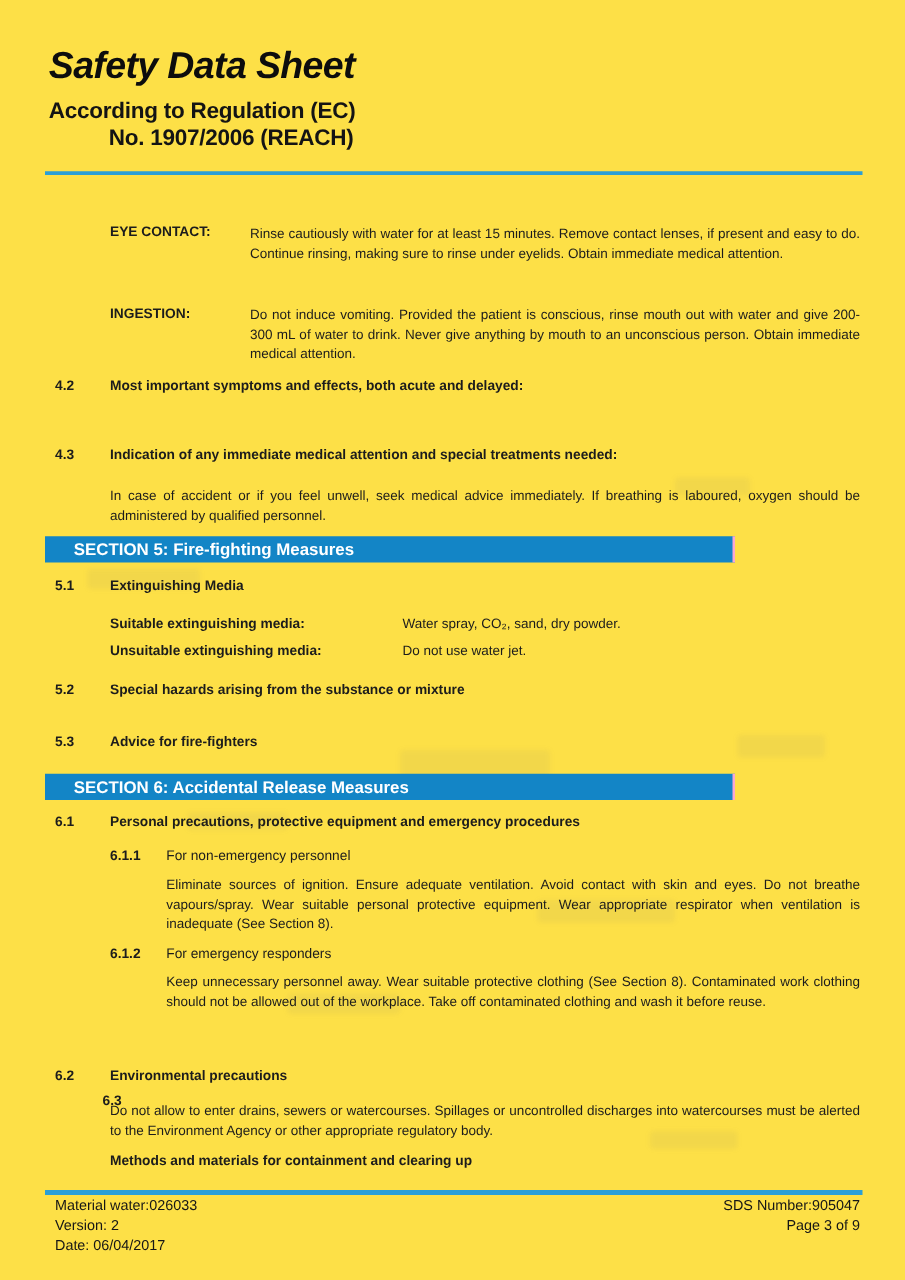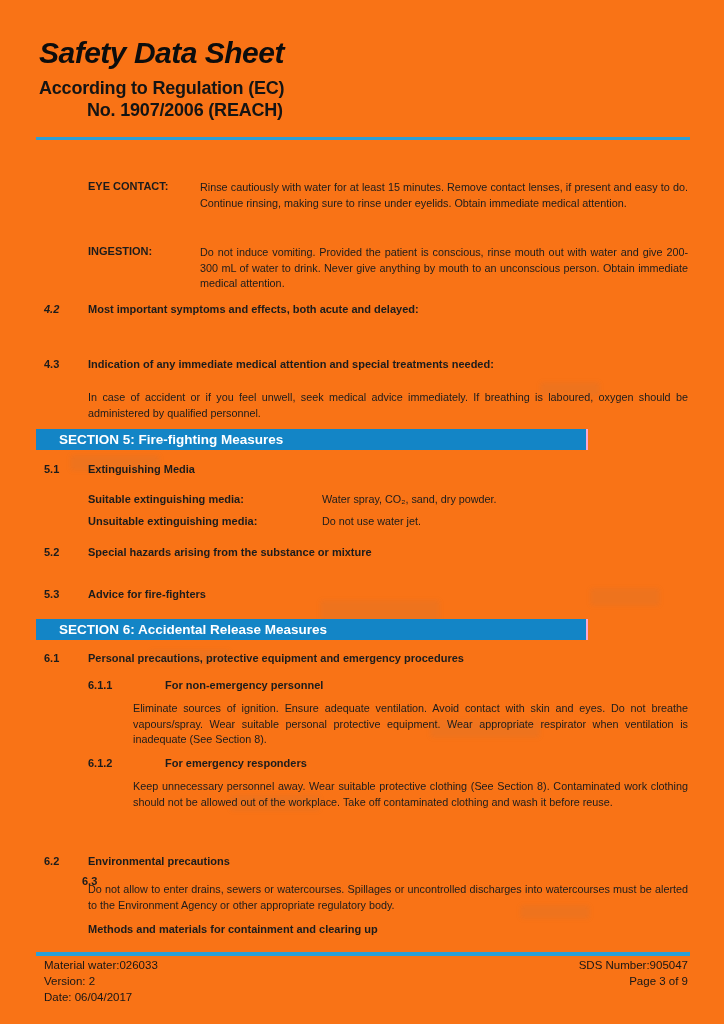--- a/index.html
+++ b/index.html
@@ -5,21 +5,21 @@
   :root{
     --section-bar:#1385c6;
     --rule-line:#2b9fd6;
     --ink:#1c1c1c;
   }
   html,body{margin:0;padding:0;background:#e8e8e8;}
   .page{
     position:relative;
     width:724px;height:1024px;
     margin:0 auto;
-    background:#f97316;
+    background:#fde047;
     font-family:"Liberation Sans", sans-serif;
     color:var(--ink);
     overflow:hidden;
   }
   .abs{position:absolute;}
   .doc-title{
     top:36px;left:39px;
     font-size:30px;font-weight:bold;font-style:italic;
     letter-spacing:-0.5px;color:#0d0d0d;
   }
@@ -27,21 +27,21 @@
     left:39px;font-size:18px;font-weight:bold;color:#141414;
     letter-spacing:-0.2px;
   }
   .rule{
     left:36px;width:654px;height:3px;
     background:var(--rule-line);
   }
   .num-col{left:44px;font-size:11px;font-weight:bold;}
   .subnum-col{left:88px;font-size:11px;font-weight:bold;}
   .heading{left:88px;font-size:11px;font-weight:bold;width:600px;}
-  .subheading{left:133px;font-size:11px;font-weight:bold;width:555px;margin-left:32px;}
+  .subheading{left:133px;font-size:11px;font-weight:normal;width:555px;}
   .fa-label{left:88px;font-size:11px;font-weight:bold;}
   .fa-text{
     left:200px;width:488px;
     font-size:10.8px;line-height:15.6px;text-align:justify;
   }
   .body-1{left:88px;width:600px;font-size:10.8px;line-height:15.6px;text-align:justify;}
   .body-2{left:133px;width:555px;font-size:10.8px;line-height:15.6px;text-align:justify;}
   .media-label{left:88px;font-size:11px;font-weight:bold;}
   .media-value{left:322px;font-size:10.8px;}
   .section-bar{
@@ -78,21 +78,21 @@
   <div class="abs doc-sub" style="top:78px;">According to Regulation (EC)</div>
   <div class="abs doc-sub" style="top:100px;margin-left:48px;">No. 1907/2006 (REACH)</div>
   <div class="abs rule" style="top:137px;"></div>
 
   <div class="abs fa-label" style="top:180px;">EYE CONTACT:</div>
   <div class="abs fa-text" style="top:180px;">Rinse cautiously with water for at least 15 minutes. Remove contact lenses, if present and easy to do. Continue rinsing, making sure to rinse under eyelids. Obtain immediate medical attention.</div>
 
   <div class="abs fa-label" style="top:245px;">INGESTION:</div>
   <div class="abs fa-text" style="top:245px;">Do not induce vomiting. Provided the patient is conscious, rinse mouth out with water and give 200-300 mL of water to drink. Never give anything by mouth to an unconscious person. Obtain immediate medical attention.</div>
 
-  <div class="abs num-col" style="top:303px;font-style:italic;">4.2</div>
+  <div class="abs num-col" style="top:303px;">4.2</div>
   <div class="abs heading" style="top:303px;">Most important symptoms and effects, both acute and delayed:</div>
 
   <div class="abs num-col" style="top:358px;">4.3</div>
   <div class="abs heading" style="top:358px;">Indication of any immediate medical attention and special treatments needed:</div>
   <div class="abs body-1" style="top:390px;">In case of accident or if you feel unwell, seek medical advice immediately. If breathing is laboured, oxygen should be administered by qualified personnel.</div>
 
   <div class="abs section-bar" style="top:429px;">SECTION 5: Fire-fighting Measures</div>
 
   <div class="abs num-col" style="top:463px;">5.1</div>
   <div class="abs heading" style="top:463px;">Extinguishing Media</div>

